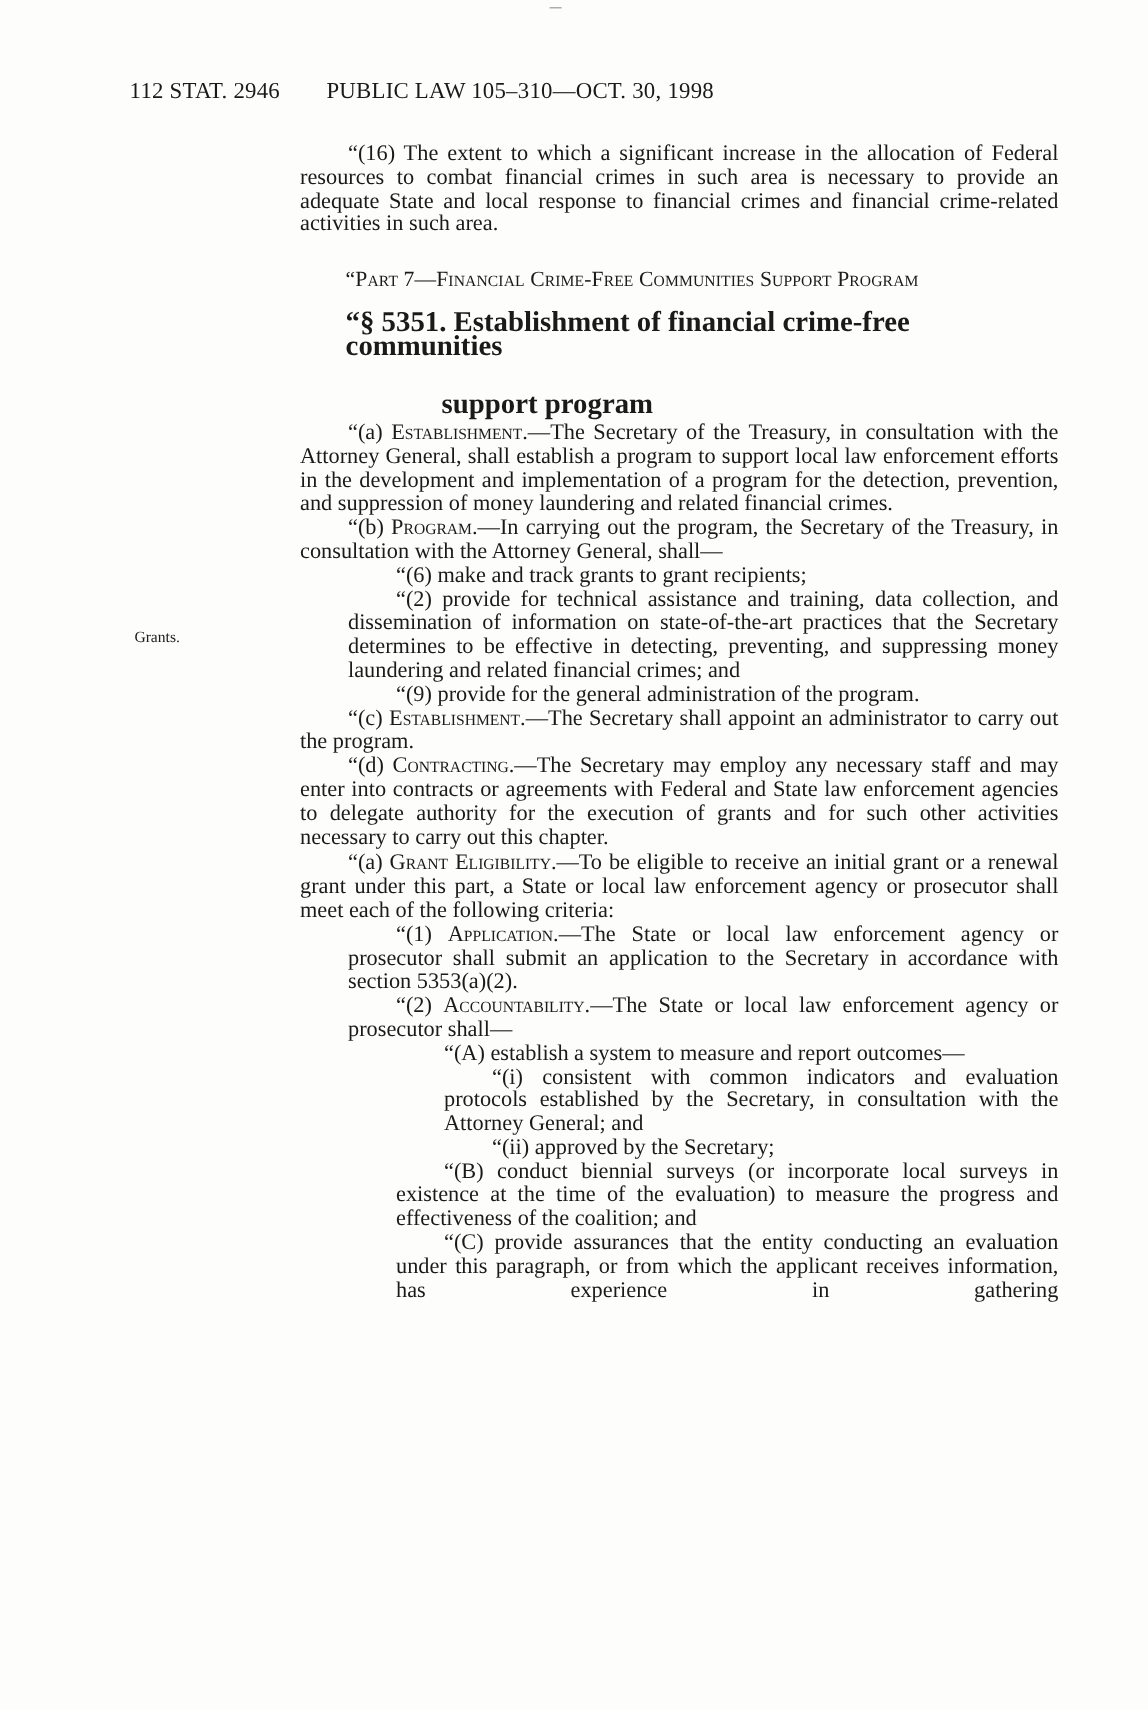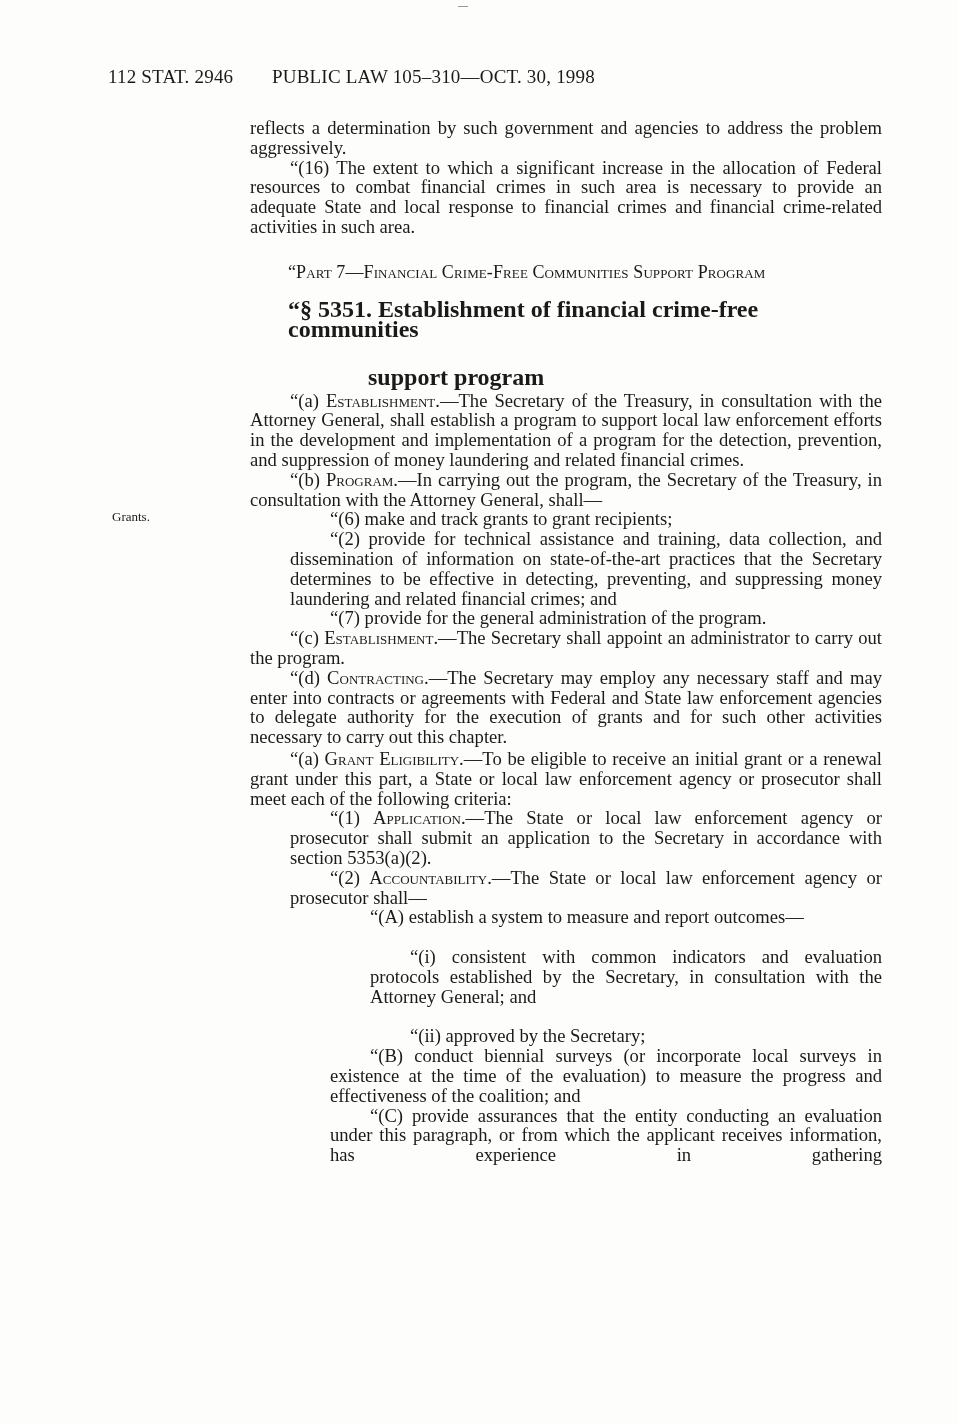--- a/index.html
+++ b/index.html
@@ -10,56 +10,55 @@
   .page { position: absolute; left: 0; top: 0; width: 957px; height: 1380px; }
   .hdr { position: absolute; top: 66px; font-family: "Liberation Serif", serif; font-size: 19px; letter-spacing: 0.2px; }
   .hdr-left { left: 108px; }
   .hdr-center { left: 272px; }
   .col { position: absolute; left: 250px; width: 632px; top: 118px;
          font-family: "Liberation Serif", serif; font-size: 18.6px; line-height: 19.8px; }
   .p { margin: 0; text-align: justify; text-align-last: left; }
   .ind1 { text-indent: 40px; }
   .ind2 { padding-left: 40px; text-indent: 40px; }
   .ind3 { padding-left: 80px; text-indent: 40px; }
-  .ind4 { padding-left: 120px; text-indent: 40px; margin-top: 20px; }
+  .ind4 { padding-left: 120px; text-indent: 40px; }
   .sc { font-variant: small-caps; }
   .part { margin: 26px 0 0 0; padding-left: 38px; font-size: 18px; font-variant: small-caps; letter-spacing: 0.1px; }
   .sec { margin: 16px 0 0 0; padding-left: 38px; font-weight: bold; font-size: 24px; line-height: 20px; }
   .sec .l2 { display: block; padding-left: 80px; margin-top: 28px; }
   .sec2 { margin: 12px 0 0 0; padding-left: 38px; font-weight: bold; font-size: 19px; }
-  .side { position: absolute; left: 112px; top: 509px; font-family: "Liberation Serif", serif; font-size: 13px; }
+  .side { position: absolute; left: 112px; top: 523px; font-family: "Liberation Serif", serif; font-size: 13px; }
   .mark { position: absolute; top: 6px; left: 458px; width: 10px; height: 1px; background: #999; }
 </style>
 </head>
 <body>
 
 <div class="page">
   <div class="mark"></div>
   <div class="hdr hdr-left">112 STAT. 2946</div>
   <div class="hdr hdr-center">PUBLIC LAW 105–310—OCT. 30, 1998</div>
 
   <div class="side">Grants.</div>
 
   <div class="col">
-    <p class="p">reflects a determination by such government and agencies to address the problem aggressively.</p>
     <p class="p ind1">“(16) The extent to which a significant increase in the allocation of Federal resources to combat financial crimes in such area is necessary to provide an adequate State and local response to financial crimes and financial crime-related activities in such area.</p>
 
     <p class="part">“Part 7—Financial Crime-Free Communities Support Program</p>
 
     <p class="sec">
       <span>“§ 5351. Establishment of financial crime-free communities</span>
       <span class="l2">support program</span>
     </p>
 
     <p class="p ind1" style="margin-top:4px;"><span>“(a) </span><span class="sc">Establishment.</span><span>—The Secretary of the Treasury, in consultation with the Attorney General, shall establish a program to support local law enforcement efforts in the development and implementation of a program for the detection, prevention, and suppression of money laundering and related financial crimes.</span></p>
 
     <p class="p ind1"><span>“(b) </span><span class="sc">Program.</span><span>—In carrying out the program, the Secretary of the Treasury, in consultation with the Attorney General, shall—</span></p>
     <p class="p ind2">“(6) make and track grants to grant recipients;</p>
     <p class="p ind2">“(2) provide for technical assistance and training, data collection, and dissemination of information on state-of-the-art practices that the Secretary determines to be effective in detecting, preventing, and suppressing money laundering and related financial crimes; and</p>
-    <p class="p ind2">“(7) provide for the general administration of the program.</p>
+    <p class="p ind2">“(9) provide for the general administration of the program.</p>
 
     <p class="p ind1"><span>“(c) </span><span class="sc">Establishment.</span><span>—The Secretary shall appoint an administrator to carry out the program.</span></p>
 
     <p class="p ind1"><span>“(d) </span><span class="sc">Contracting.</span><span>—The Secretary may employ any necessary staff and may enter into contracts or agreements with Federal and State law enforcement agencies to delegate authority for the execution of grants and for such other activities necessary to carry out this chapter.</span></p>
 
 
     <p class="p ind1" style="margin-top:2px;"><span>“(a) </span><span class="sc">Grant Eligibility.</span><span>—To be eligible to receive an initial grant or a renewal grant under this part, a State or local law enforcement agency or prosecutor shall meet each of the following criteria:</span></p>
 
     <p class="p ind2"><span>“(1) </span><span class="sc">Application.</span><span>—The State or local law enforcement agency or prosecutor shall submit an application to the Secretary in accordance with section 5353(a)(2).</span></p>
 

